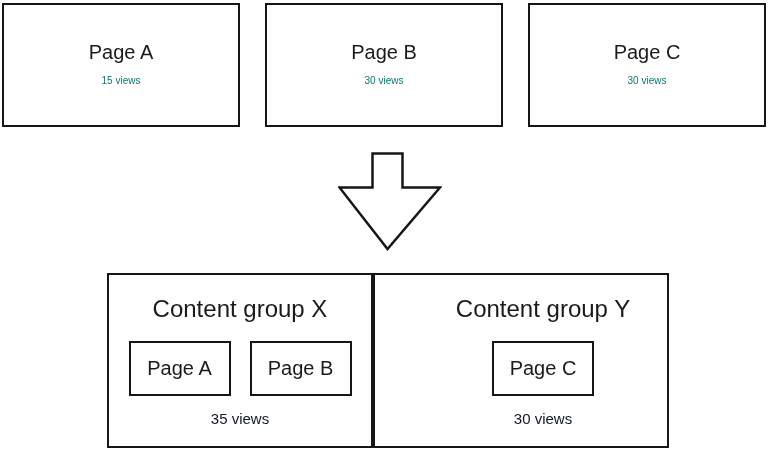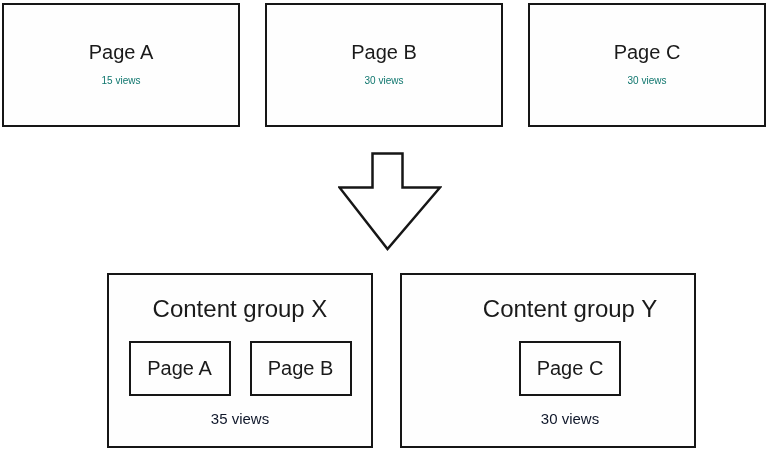--- a/index.html
+++ b/index.html
@@ -55,21 +55,20 @@
     top: 152px;
     width: 104px;
     height: 99px;
   }
   
   .bottom-row {
     position: absolute;
     left: 107px;
     top: 273px;
     display: flex;
-    gap: 27px;
   }
   .group-card {
     height: 175px;
     border: 2px solid #161616;
     background: #fefefe;
     box-sizing: border-box;
     display: flex;
     flex-direction: column;
     align-items: center;
   }

